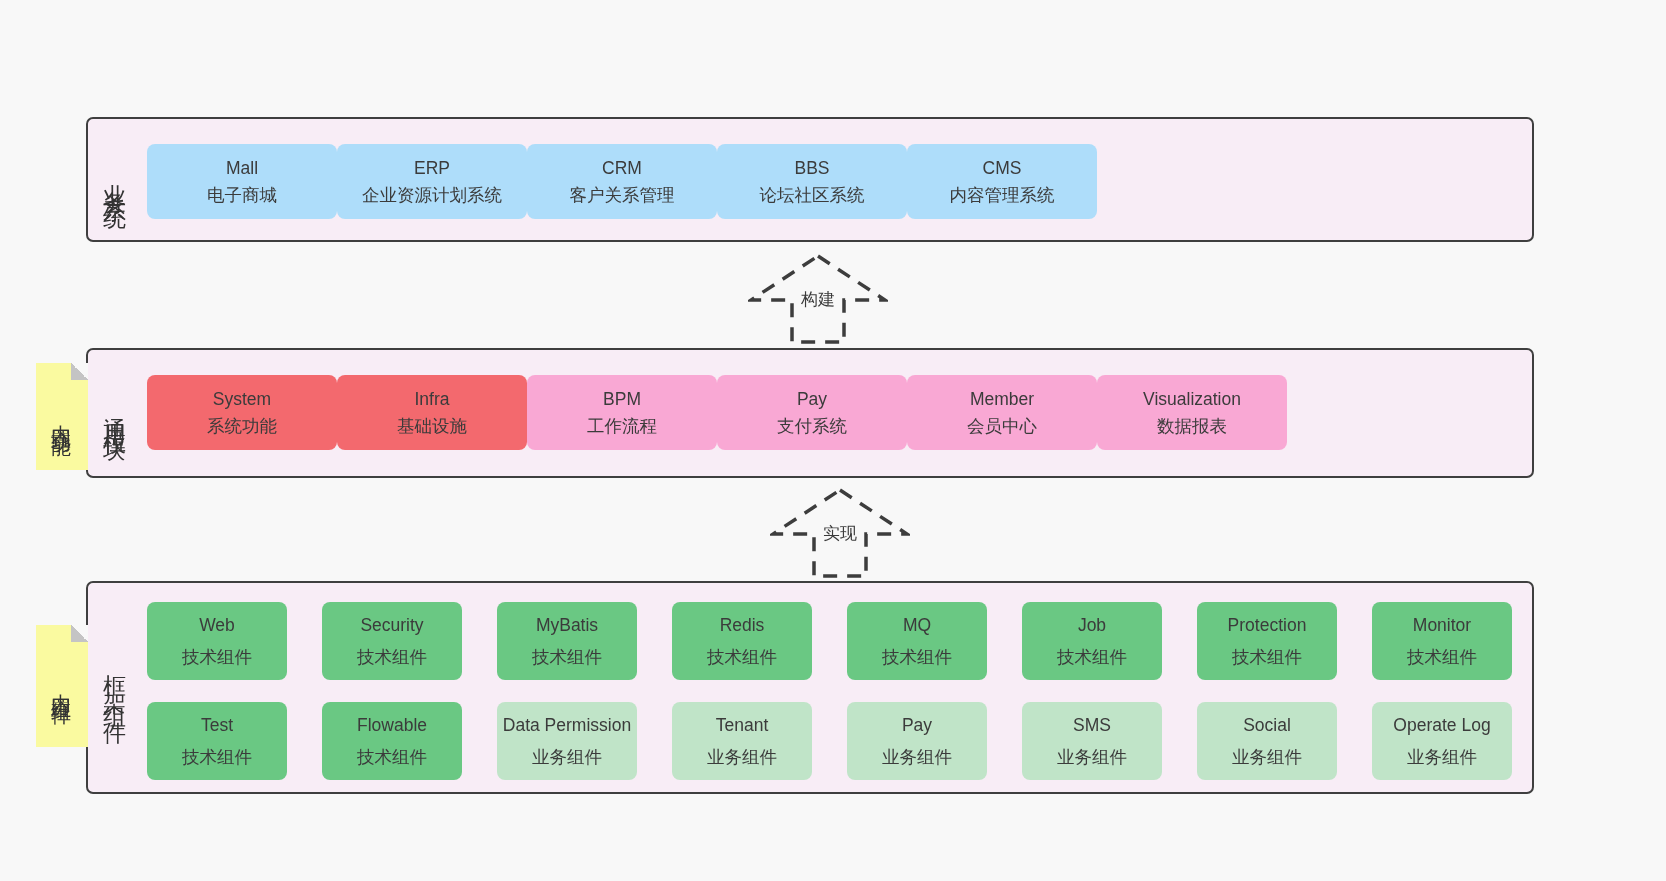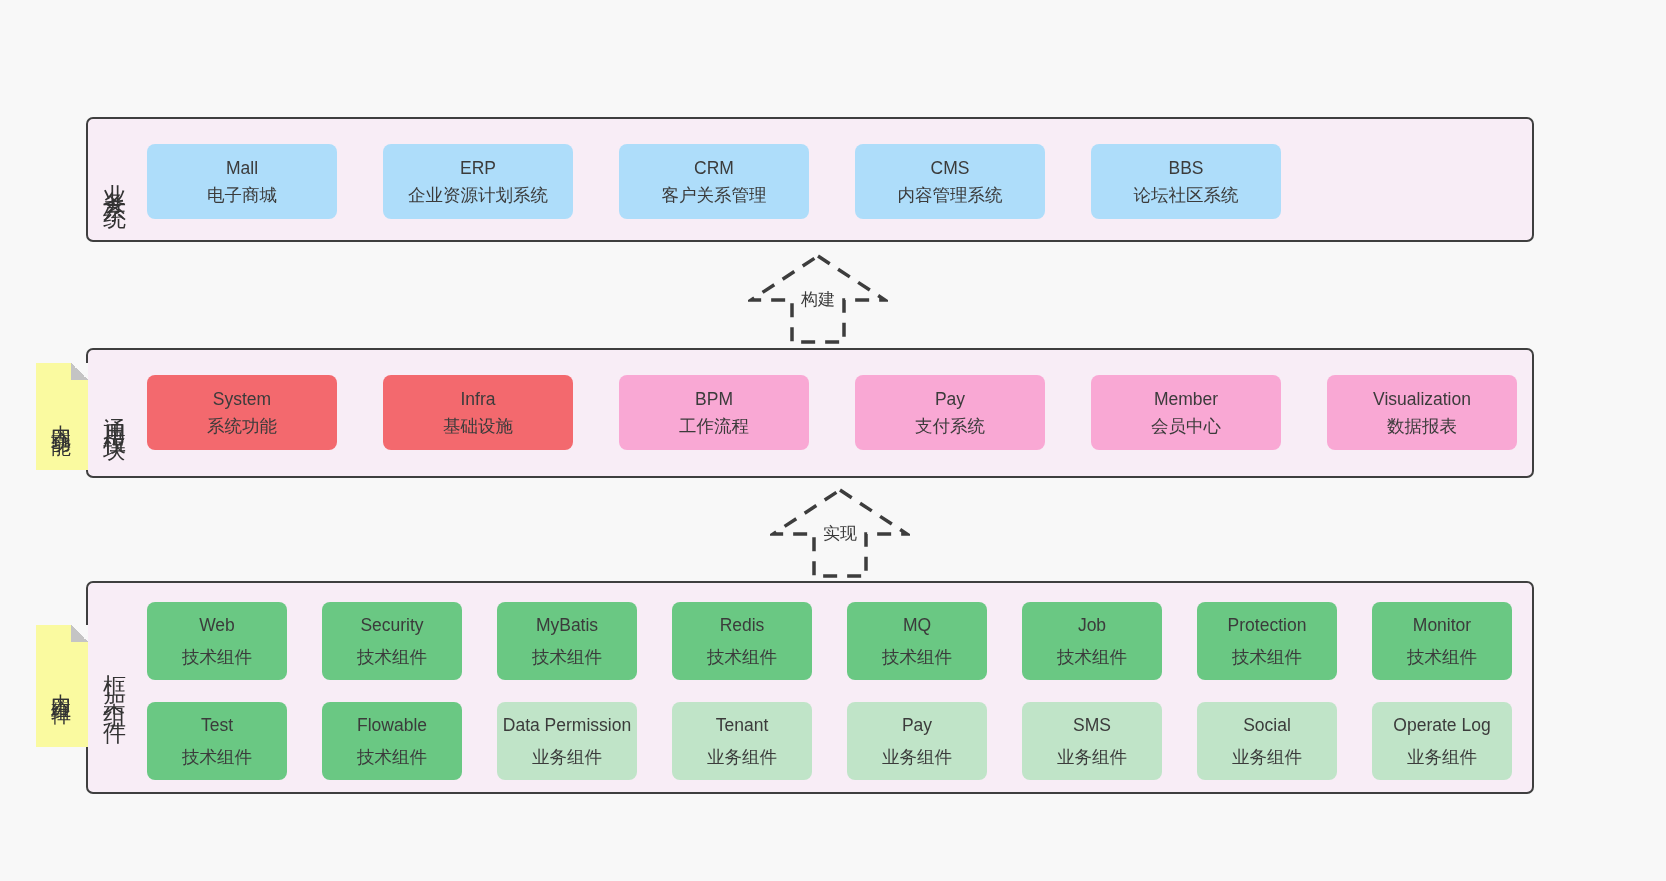--- a/index.html
+++ b/index.html
@@ -28,21 +28,21 @@
     transform:translateY(-50%);
     writing-mode:vertical-rl;text-orientation:upright;
     font-size:23px;color:#333;
     letter-spacing:7px;
     white-space:nowrap;
   }
   #band-framework .band-label{letter-spacing:16px;}
 
   .box-row{
     position:absolute;left:59px;right:20px;
-    display:flex;gap:46px;
+    display:flex;
   }
   #band-business .box-row,
   #band-modules .box-row{top:25px;}
   #band-framework .box-row{gap:35px;}
   #band-framework .box-row.r1{top:19px;}
   #band-framework .box-row.r2{top:119px;}
 
   .box{
     display:flex;flex-direction:column;
     align-items:center;justify-content:center;
@@ -110,26 +110,26 @@
       </div>
       <div class="box blue">
         <span class="box-title">ERP</span>
         <span class="box-sub">企业资源计划系统</span>
       </div>
       <div class="box blue">
         <span class="box-title">CRM</span>
         <span class="box-sub">客户关系管理</span>
       </div>
       <div class="box blue">
+        <span class="box-title">BBS</span>
+        <span class="box-sub">论坛社区系统</span>
+      </div>
+      <div class="box blue">
         <span class="box-title">CMS</span>
         <span class="box-sub">内容管理系统</span>
-      </div>
-      <div class="box blue">
-        <span class="box-title">BBS</span>
-        <span class="box-sub">论坛社区系统</span>
       </div>
     </div>
 </div>
 
 <div class="arrow" id="arrow-build">
   <svg viewBox="0 0 140 92">
     <path d="M70 3 L137 47 L96 47 L96 89 L44 89 L44 47 L3 47 Z"></path>
   </svg>
   <span class="arrow-label">构建</span>
 </div>

